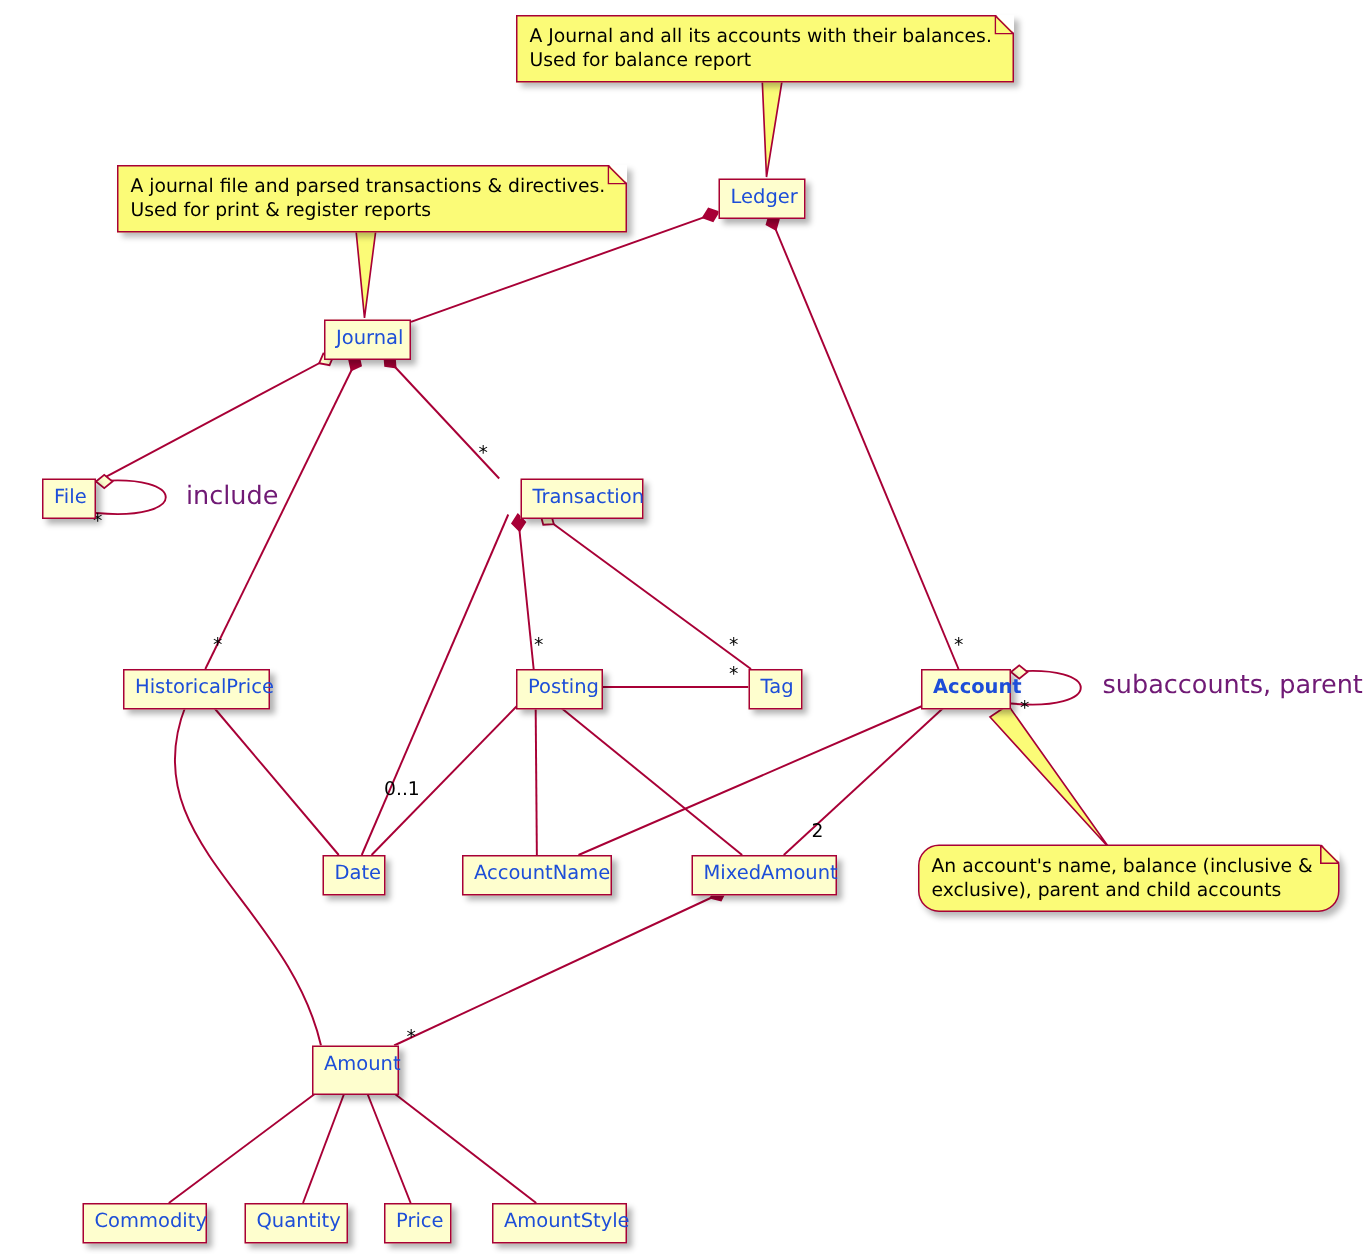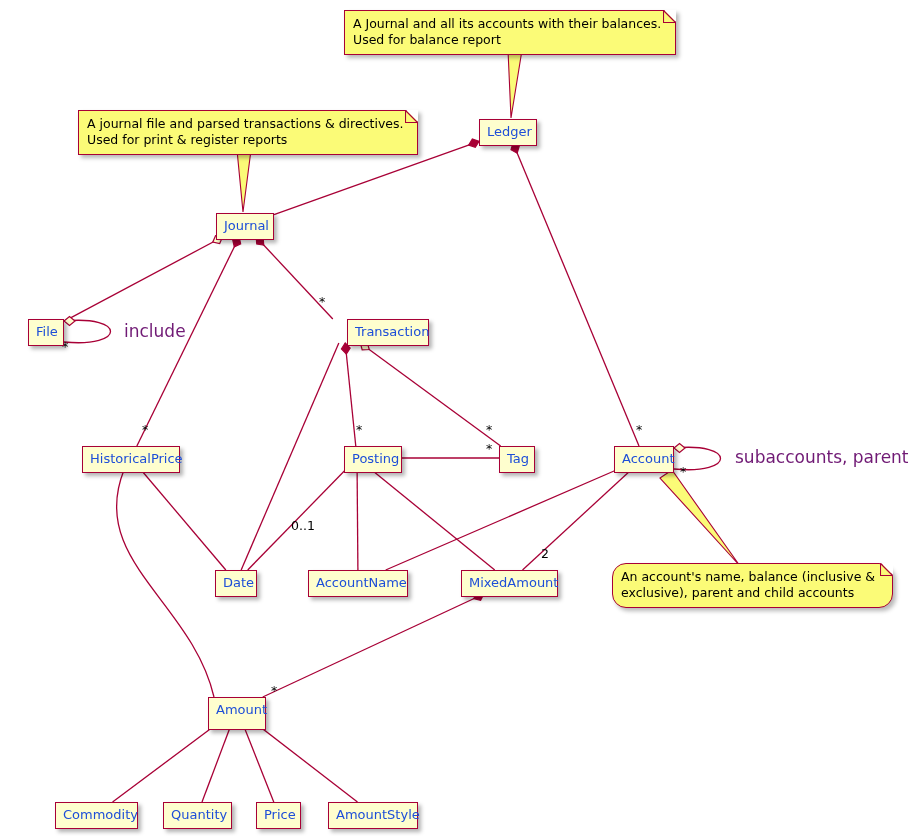--- a/index.html
+++ b/index.html
@@ -143,21 +143,21 @@
   </svg>
 
   <div id="classes-container">
       <div class="uml-class" style="left: 479px; top: 119px; width: 58px; height: 24px;">Ledger</div>
       <div class="uml-class" style="left: 216px; top: 213px; width: 58px; height: 24px;">Journal</div>
       <div class="uml-class" style="left: 28px; top: 319px; width: 36px; height: 24px;">File</div>
       <div class="uml-class" style="left: 303px; top: 319px; width: 82px; height: 24px; margin-left: 44px;">Transaction</div>
       <div class="uml-class" style="left: 82px; top: 446px; width: 98px; height: 20px;">HistoricalPrice</div>
       <div class="uml-class" style="left: 344px; top: 446px; width: 58px; height: 24px;">Posting</div>
       <div class="uml-class" style="left: 499px; top: 446px; width: 36px; height: 24px;">Tag</div>
-      <div class="uml-class" style="left: 614px; top: 446px; width: 60px; height: 24px;">Account</div>
+      <div class="uml-class" style="left: 614px; top: 446px; width: 60px; height: 24px; font-weight: bold;">Account</div>
       <div class="uml-class" style="left: 215px; top: 570px; width: 42px; height: 24px;">Date</div>
       <div class="uml-class" style="left: 308px; top: 570px; width: 100px; height: 24px;">AccountName</div>
       <div class="uml-class" style="left: 461px; top: 570px; width: 97px; height: 24px;">MixedAmount</div>
       <div class="uml-class" style="left: 208px; top: 697px; width: 58px; height: 33px;">Amount</div>
       <div class="uml-class" style="left: 55px; top: 802px; width: 83px; height: 24px;">Commodity</div>
       <div class="uml-class" style="left: 163px; top: 802px; width: 69px; height: 24px;">Quantity</div>
       <div class="uml-class" style="left: 256px; top: 802px; width: 45px; height: 24px;">Price</div>
       <div class="uml-class" style="left: 328px; top: 802px; width: 90px; height: 24px;">AmountStyle</div>
     </div>
   <div id="notes-container">
@@ -176,20 +176,20 @@
     </div>
   <div id="labels-container">
       <span class="mult-label" style="left: 62px; top: 341px;">*</span>
       <span class="mult-label" style="left: 319px; top: 296px;">*</span>
       <span class="mult-label" style="left: 142px; top: 424px;">*</span>
       <span class="mult-label" style="left: 356px; top: 424px;">*</span>
       <span class="mult-label" style="left: 486px; top: 424px;">*</span>
       <span class="mult-label" style="left: 486px; top: 443px;">*</span>
       <span class="mult-label" style="left: 636px; top: 424px;">*</span>
       <span class="mult-label" style="left: 680px; top: 466px;">*</span>
-      <span class="mult-label" style="left: 256px; top: 520px; margin-left: 35px;">0..1</span>
+      <span class="mult-label" style="left: 256px; top: 520px;">0..1</span>
       <span class="mult-label" style="left: 541px; top: 548px;">2</span>
       <span class="mult-label" style="left: 271px; top: 685px;">*</span>
       <span class="assoc-label" style="left: 124px; top: 323px;">include</span>
       <span class="assoc-label" style="left: 735px; top: 449px;">subaccounts, parent</span>
     </div>
 
 </div>
 
 </body></html>

